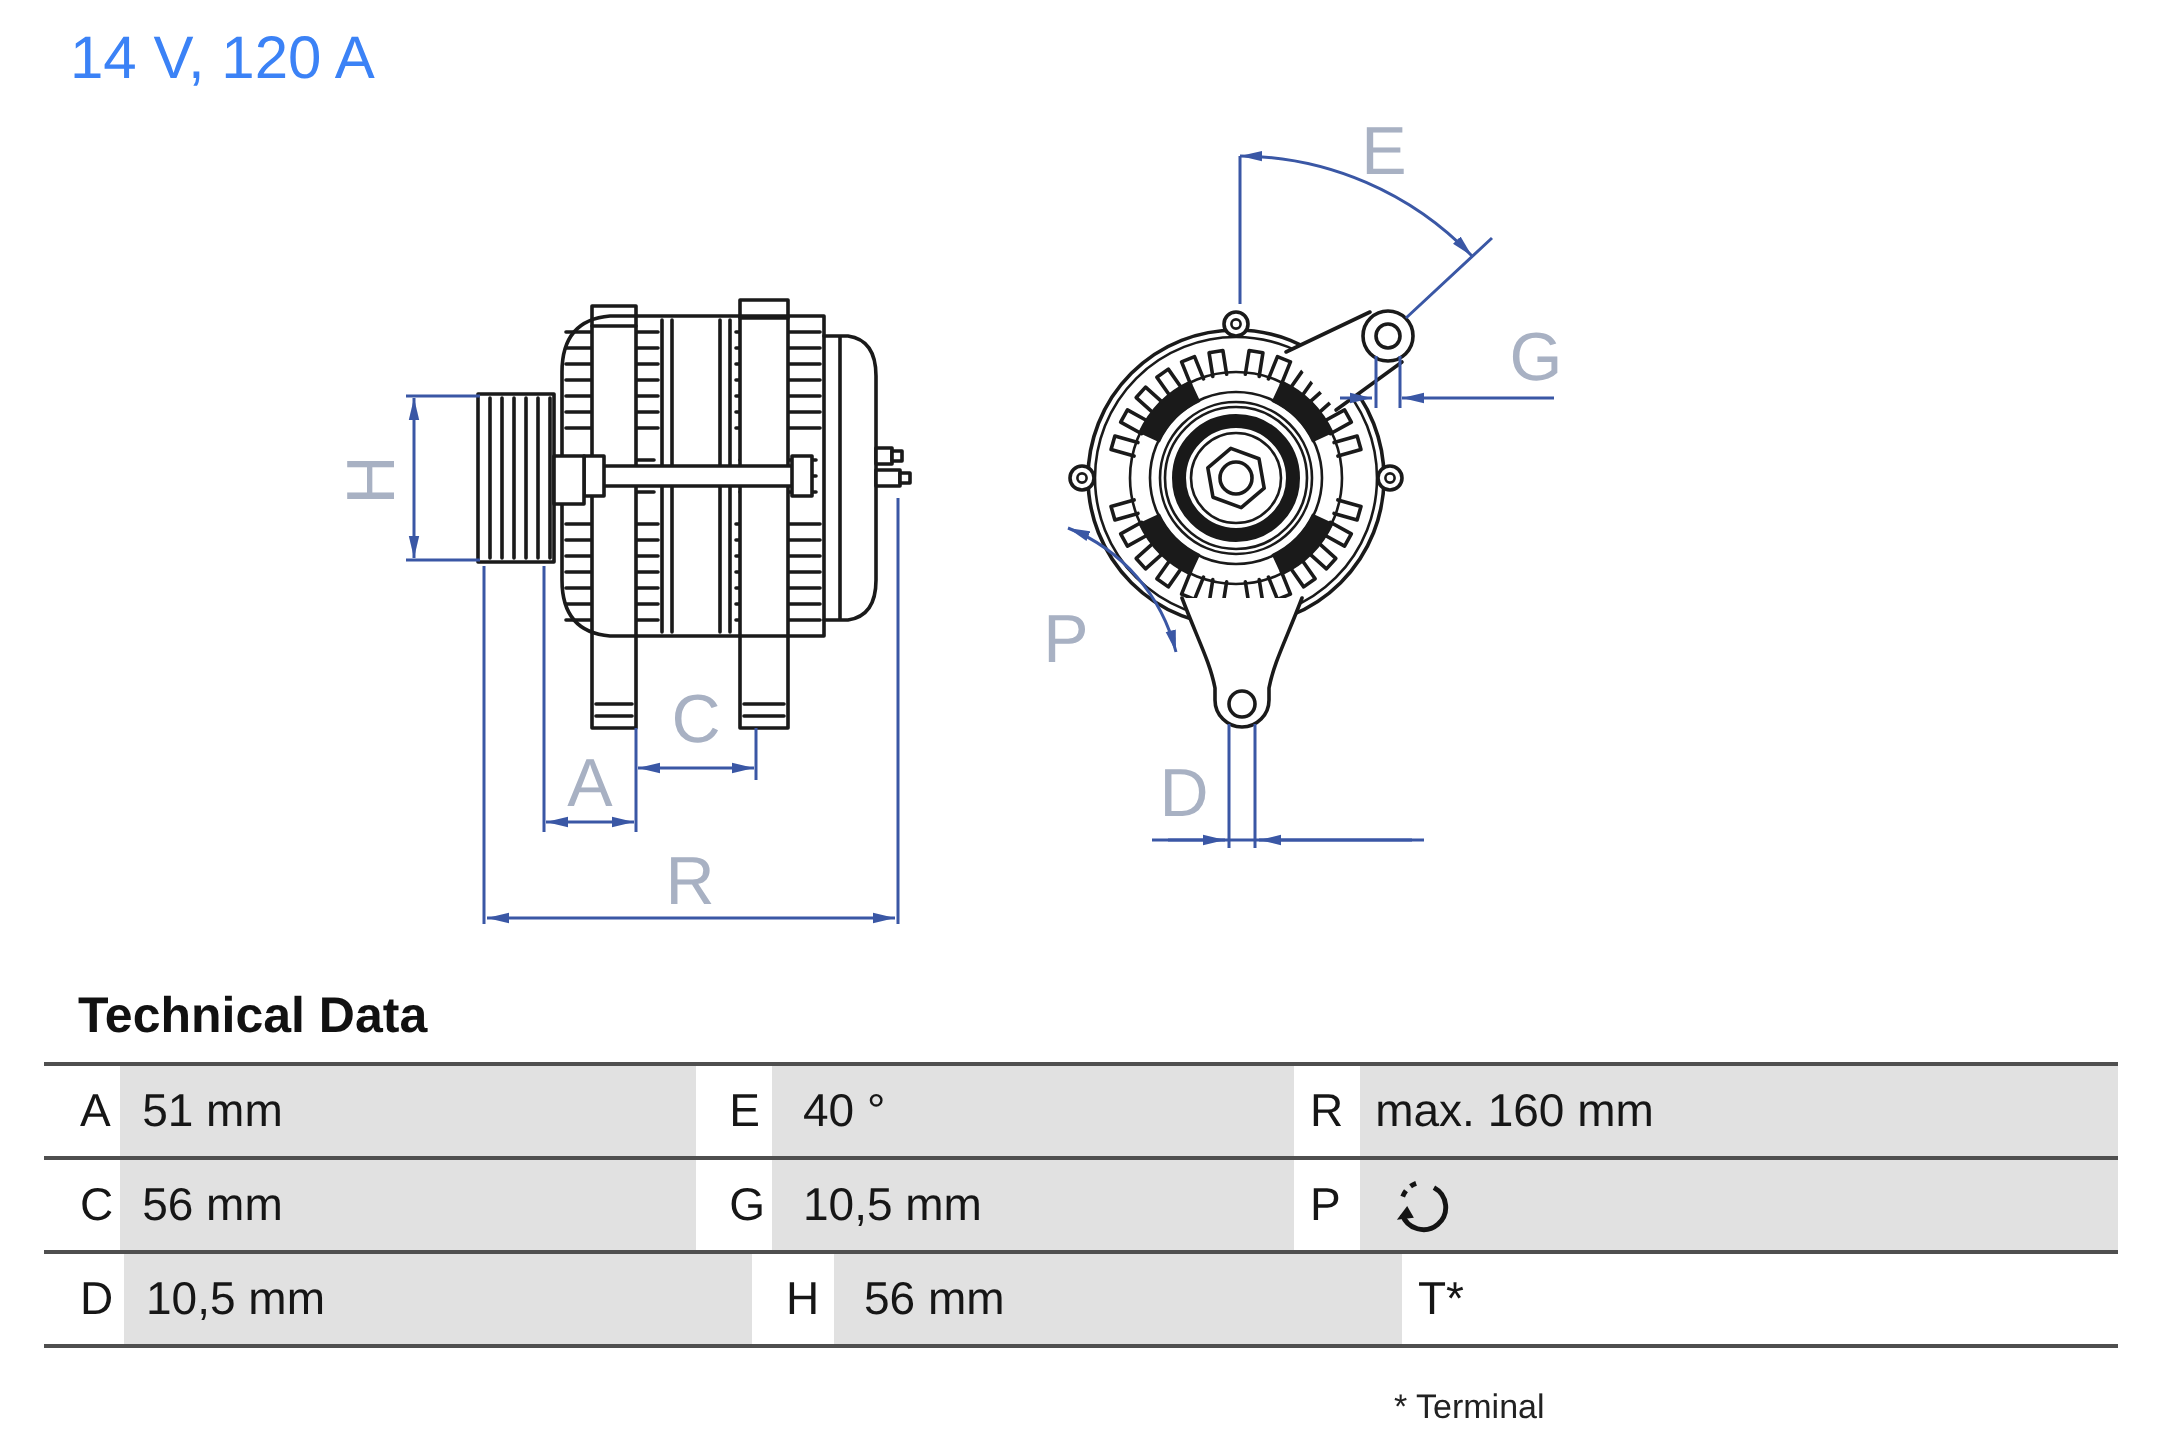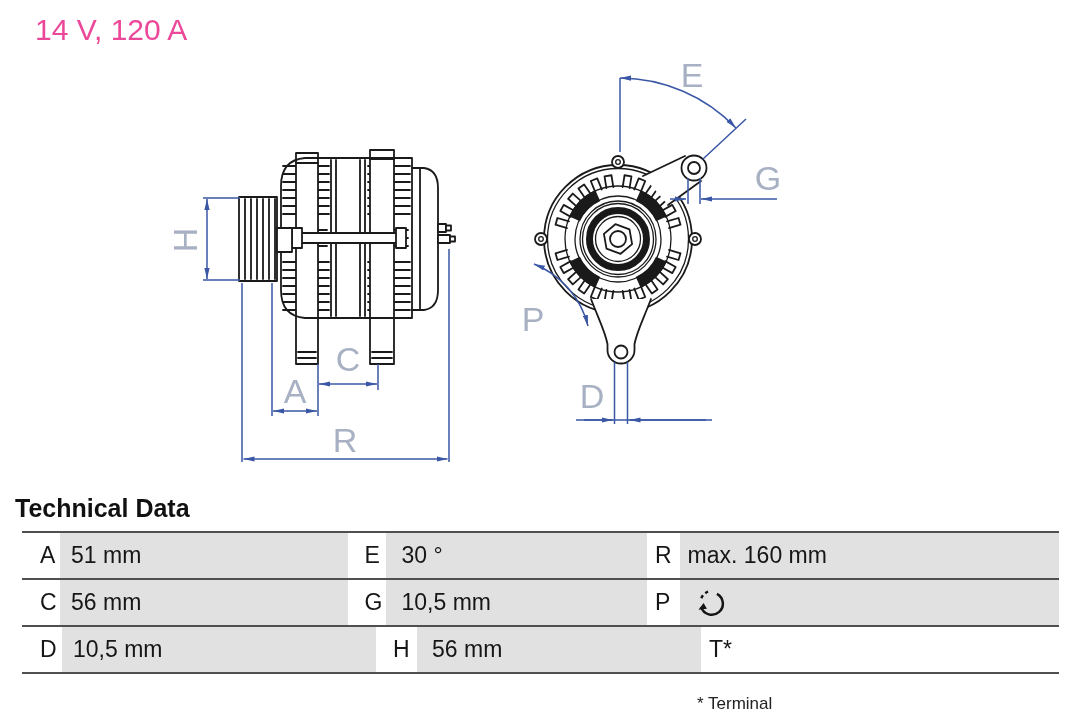--- a/index.html
+++ b/index.html
@@ -1,27 +1,27 @@
 <!DOCTYPE html>
 <html><head>
 <meta charset="utf-8">
 <style>
   html,body{margin:0;padding:0;background:#fff;}
   .page{position:relative;width:1080px;height:720px;background:#ffffff;overflow:hidden;
         font-family:"Liberation Sans",sans-serif;color:#161616;}
-  .title{position:absolute;left:35px;top:13px;font-size:30px;color:#ec4899;}
+  .title{position:absolute;left:35px;top:13px;font-size:30px;color:#3b82f6;}
   .drawing{position:absolute;left:0;top:0;width:1080px;height:492px;}
   .draw{stroke:#1a1a1a;stroke-width:1.8;fill:none;stroke-linejoin:round;stroke-linecap:round;}
   .wfill{fill:#ffffff;stroke:#1a1a1a;stroke-width:1.8;stroke-linejoin:round;}
   .whitefill{fill:#ffffff;stroke:none;}
   .darkfill{fill:#1a1a1a;stroke:none;}
   .thin{stroke-width:1.3;}
   .dim{stroke:#3a57a5;stroke-width:1.5;fill:none;}
   .dim-label{fill:#a8b1c3;font-size:34px;font-family:"Liberation Sans",sans-serif;}
-  .td-heading{position:absolute;left:15px;top:494px;font-size:25px;font-weight:bold;color:#111;}
+  .td-heading{position:absolute;left:39px;top:494px;font-size:25px;font-weight:bold;color:#111;}
   .table{position:absolute;left:22px;top:531px;width:1037px;border-top:2px solid #4f4f4f;}
   .trow{display:flex;height:45px;border-bottom:2px solid #4f4f4f;}
   .cell{display:flex;align-items:center;font-size:23px;color:#161616;box-sizing:border-box;}
   .letter{background:#ffffff;}
   .value{background:#e1e1e1;}
   .c-l1{width:40px;padding-left:18px;}
   .c-v1{width:314px;padding-left:11px;}
   .c-l2{width:41px;padding-left:17px;}
   .c-v2{width:284px;padding-left:15px;}
   .c-l3{width:35px;padding-left:8px;}
@@ -188,21 +188,21 @@
     </g>
   </svg>
 
   <div class="td-heading">Technical Data</div>
 
   <div class="table">
     <div class="trow">
       <div class="cell letter c-l1">A</div>
       <div class="cell value c-v1">51 mm</div>
       <div class="cell letter c-l2">E</div>
-      <div class="cell value c-v2">30 °</div>
+      <div class="cell value c-v2">40 °</div>
       <div class="cell letter c-l3">R</div>
       <div class="cell value c-v3">max. 160 mm</div>
     </div>
     <div class="trow">
       <div class="cell letter c-l1">C</div>
       <div class="cell value c-v1">56 mm</div>
       <div class="cell letter c-l2">G</div>
       <div class="cell value c-v2">10,5 mm</div>
       <div class="cell letter c-l3">P</div>
       <div class="cell value c-v3">

